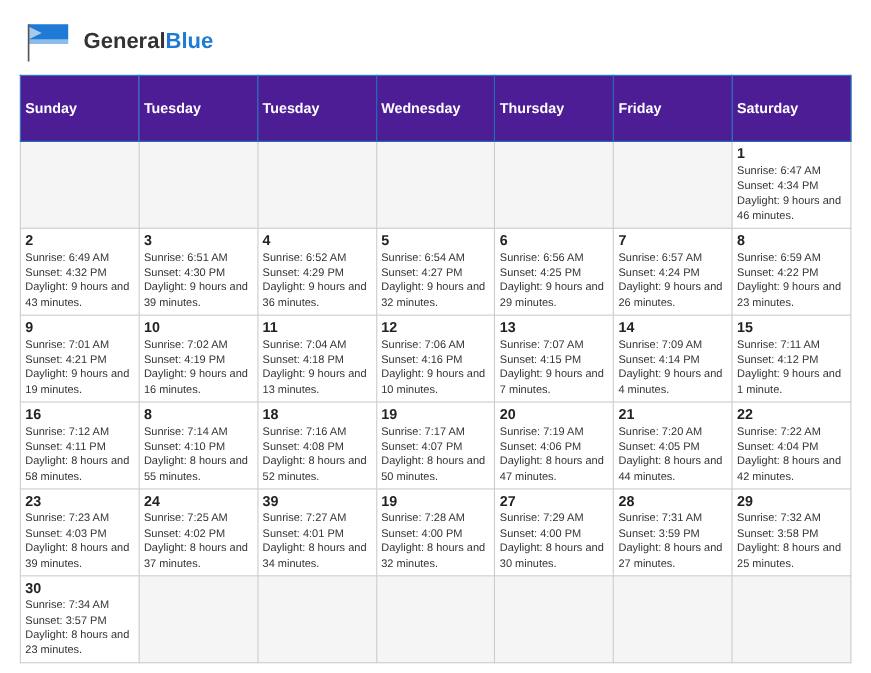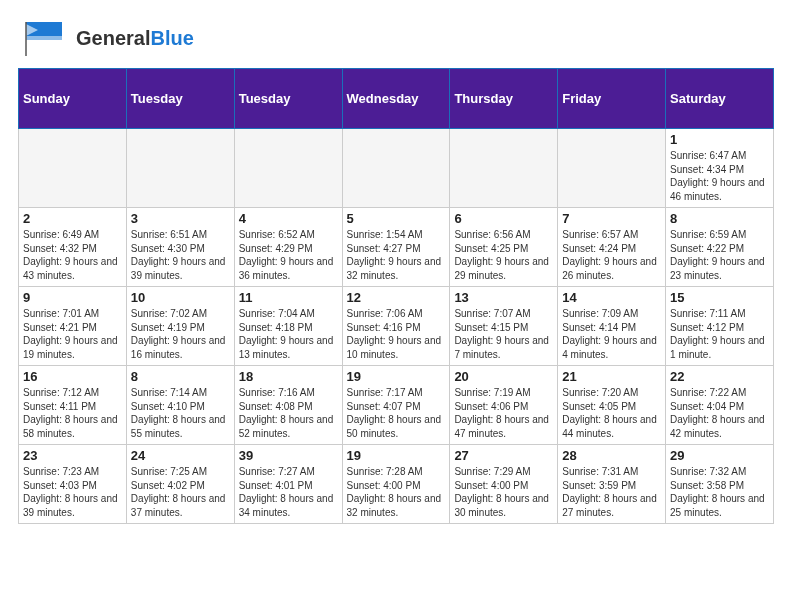--- a/index.html
+++ b/index.html
@@ -148,21 +148,21 @@
 Daylight: 9 hours and 39 minutes.</div>
           </td>
           <td>
             <span class="day-num">4</span>
             <div class="day-info">Sunrise: 6:52 AM
 Sunset: 4:29 PM
 Daylight: 9 hours and 36 minutes.</div>
           </td>
           <td>
             <span class="day-num">5</span>
-            <div class="day-info">Sunrise: 1:54 AM
+            <div class="day-info">Sunrise: 6:54 AM
 Sunset: 4:27 PM
 Daylight: 9 hours and 32 minutes.</div>
           </td>
           <td>
             <span class="day-num">6</span>
             <div class="day-info">Sunrise: 6:56 AM
 Sunset: 4:25 PM
 Daylight: 9 hours and 29 minutes.</div>
           </td>
           <td>
@@ -303,15 +303,29 @@
 Sunset: 3:59 PM
 Daylight: 8 hours and 27 minutes.</div>
           </td>
           <td>
             <span class="day-num">29</span>
             <div class="day-info">Sunrise: 7:32 AM
 Sunset: 3:58 PM
 Daylight: 8 hours and 25 minutes.</div>
           </td>
         </tr>
+        <tr>
+          <td>
+            <span class="day-num">30</span>
+            <div class="day-info">Sunrise: 7:34 AM
+Sunset: 3:57 PM
+Daylight: 8 hours and 23 minutes.</div>
+          </td>
+          <td class="empty"></td>
+          <td class="empty"></td>
+          <td class="empty"></td>
+          <td class="empty"></td>
+          <td class="empty"></td>
+          <td class="empty"></td>
+        </tr>
       </tbody>
   </table>
 </div>
 
 </body></html>

